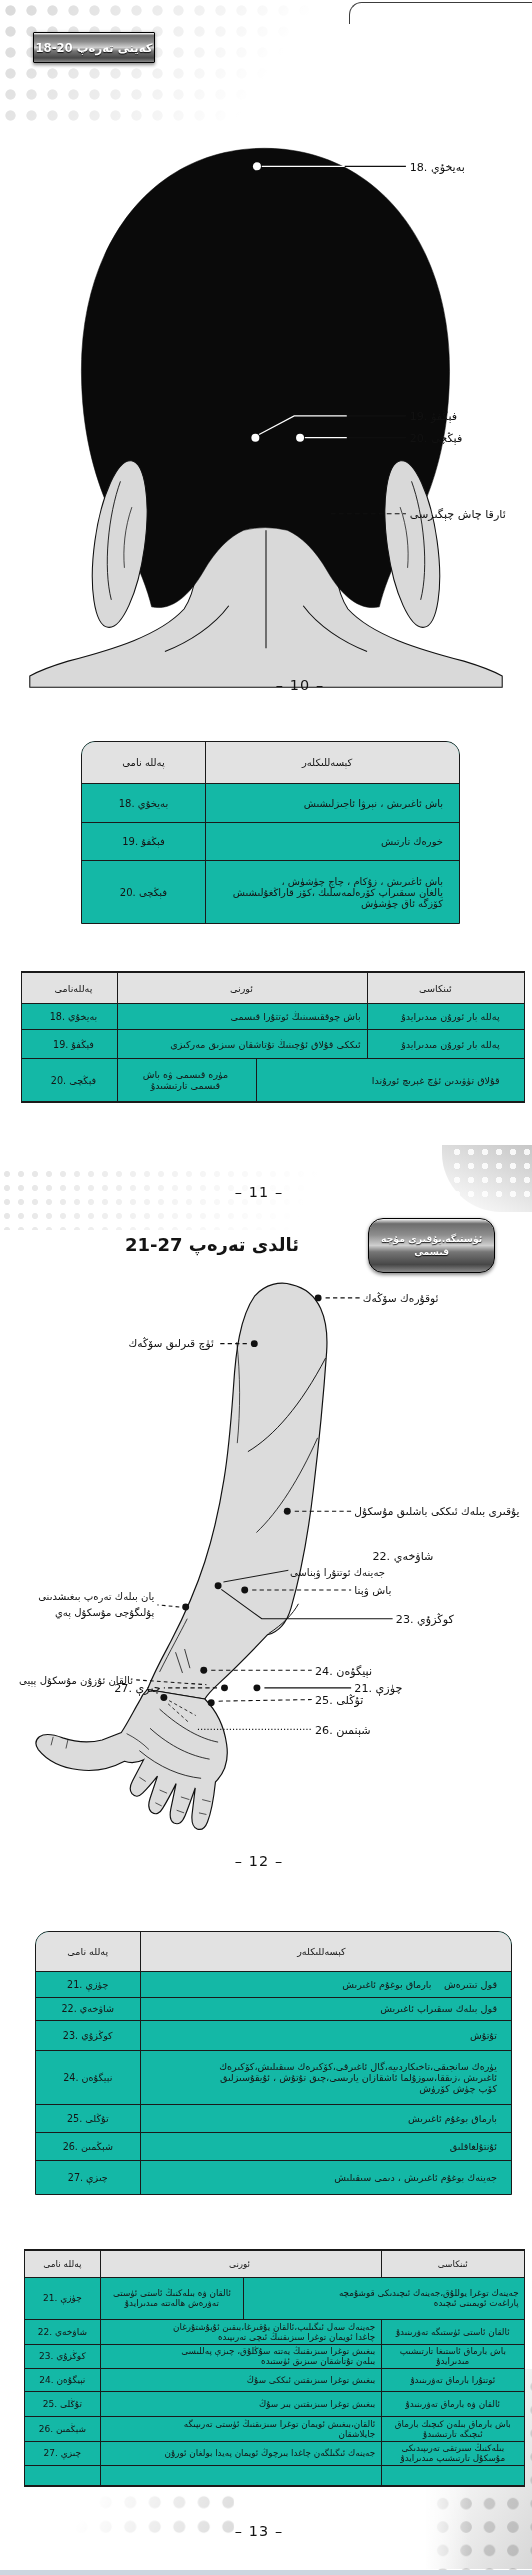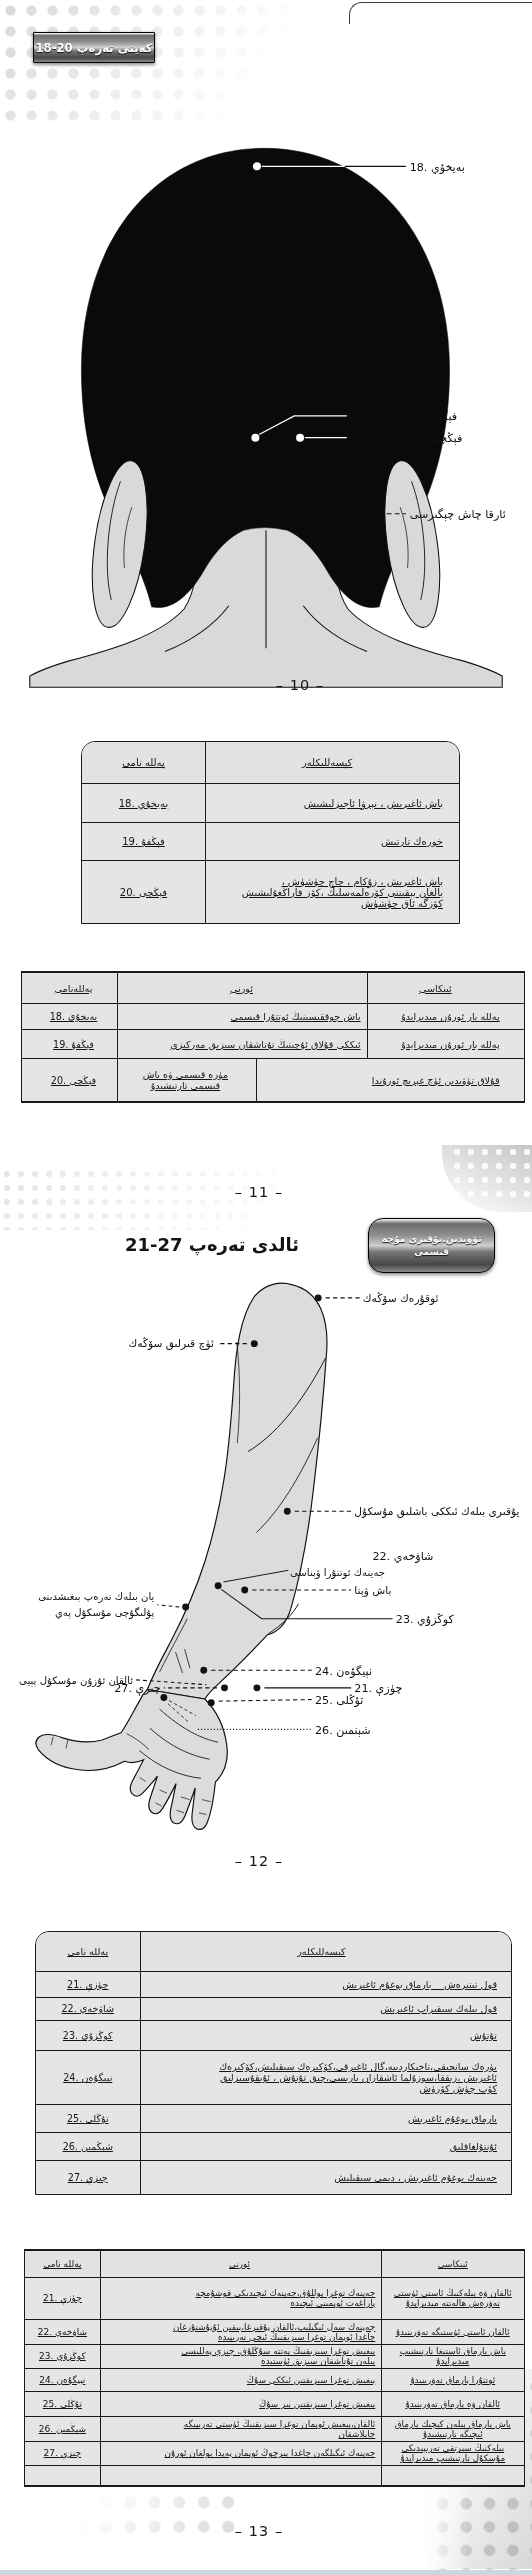--- a/index.html
+++ b/index.html
@@ -25,21 +25,21 @@
     text-shadow:0 0.5px 1.1px rgba(0,0,0,0.9);
   }
   #badge-back{left:33px;top:32px;width:120px;height:29px;border-radius:1px;font-size:11.7px;}
   #badge-upper{left:368px;top:1218px;width:119px;height:53px;border-radius:15px;font-size:9.3px;line-height:1.35;padding:0 3.2px;}
   #front-range{
     position:absolute;left:125px;top:1234px;font-size:18px;font-weight:600;direction:ltr;white-space:nowrap;
   }
   
   .pageno{position:absolute;left:259px;transform:translateX(-50%);font-size:14.4px;font-weight:500;letter-spacing:1.1px;white-space:nowrap;}
   
-  .tbl{position:absolute;box-sizing:border-box;background:#e5e5e5;text-decoration:underline;}
+  .tbl{position:absolute;box-sizing:border-box;background:#14b8a6;}
   .tbl .row{display:flex;box-sizing:border-box;}
   .tbl .cell{box-sizing:border-box;display:flex;align-items:center;}
   .tbl .cell > span{display:block;width:100%;}
   .namecell{justify-content:center;direction:ltr;text-align:center;}
   .rtlcell{direction:rtl;}
   .rtlcell > span{text-align:right;white-space:pre-line;}
   .ctrcell > span{text-align:center !important;white-space:pre-line;}
   .hdr{background:#e2e2e2;}
   .hdr .cell{justify-content:center;}
   .hdr .cell > span{text-align:center;}
@@ -162,21 +162,21 @@
       <div class="cell c-dis rtlcell">
           <span>خورەك تارتىش</span>
         </div>
     </div>
     <div class="row" style="height:63px;">
       <div class="cell c-name namecell">
           <span>20.  فېڭچى</span>
         </div>
       <div class="cell c-dis rtlcell">
           <span>باش ئاغىرىش ، زۇكام ، چاچ چۈشۈش ،
-يالغان يېقىننى كۆرەلمەسلىك ،كۆز قاراڭغۇلىشىش
+يالغان سىقىراپ كۆرەلمەسلىك ،كۆز قاراڭغۇلىشىش
 كۆزگە ئاق چۈشۈش</span>
         </div>
     </div>
   </div>
 
   <div class="tbl" id="table2">
     <div class="row hdr" style="height:30px;">
       <div class="cell c-name">
           <span>پەللەنامى</span>
         </div>
@@ -219,21 +219,21 @@
         </div>
       <div class="cell c-loc rtlcell">
           <span>قۇلاق تۈۋىدىن ئۈچ غېرىچ ئورۇندا</span>
         </div>
     </div>
   </div>
 
   <div class="pageno" style="top:1151px;margin-top:33px;">– 11 –</div>
 
   <div class="badge" id="badge-upper">
-    <span>تۈۋىدىن.يۇقىرى مۇچە قىسمى</span>
+    <span>ئۈستىگە.يۇقىرى مۇچە قىسمى</span>
   </div>
   <div id="front-range">21-27 ئالدى تەرەپ</div>
 
   <div class="fig" style="left:0;top:1278px;">
   <svg width="532" height="575" viewBox="0 0 1000 1080">
 
     <path d="M 548,12 C 602,24 618,78 614,138 C 606,252 597,332 589,398 C 579,484 565,558 547,620 C 537,654 519,666 503,670 C 469,706 437,738 411,762 C 397,775 389,784 385,791 L 277,773 C 291,738 305,713 321,683 C 347,633 369,583 385,533 C 401,483 413,428 421,378 C 431,318 435,258 439,203 C 443,138 451,73 479,33 C 499,11 527,5 548,12 Z" fill="#dcdcdc" stroke="#111" stroke-width="2.2"></path>
 
     <path d="M 277,773 L 385,791 C 407,813 421,841 426,876 C 430,903 425,927 405,947 C 402,975 398,1002 390,1022 Q 383,1040 370,1035 Q 359,1030 361,1008 L 367,958 C 362,972 356,990 348,1010 Q 340,1030 327,1024 Q 317,1018 321,998 L 331,950 C 324,964 316,980 306,996 Q 297,1012 285,1004 Q 276,996 282,978 L 296,936 C 288,946 278,958 268,968 Q 257,979 248,969 Q 241,960 249,945 L 270,905 C 260,910 246,912 234,908 C 208,922 178,928 148,924 C 116,920 88,906 72,886 Q 62,872 74,862 C 84,855 102,858 118,864 C 142,872 168,874 192,868 L 228,854 C 240,836 252,812 262,795 C 266,786 271,779 277,773 Z" fill="#dcdcdc" stroke="#111" stroke-width="2.2"></path>
 
@@ -388,28 +388,28 @@
           <span>ئورنى</span>
         </div>
       <div class="cell c-re ctrcell">
           <span>ئىنكاسى</span>
         </div>
     </div>
     <div class="row" style="height:42px;">
       <div class="cell c-name namecell">
           <span>21. چۈزې</span>
         </div>
+      <div class="cell c-re rtlcell">
+          <span>ئالقان ۋە بىلەكنىڭ ئاستى ئۈستى
+تەۋرەش ھالەتتە مىدىرايدۇ</span>
+        </div>
       <div class="cell c-loc rtlcell">
           <span>جەينەك توغرا يوللۇق،جەينەك ئىچىدىكى قوشۇمچە
 پاراغەت ئويمىنى ئىچىدە</span>
         </div>
-      <div class="cell c-re rtlcell">
-          <span>ئالقان ۋە بىلەكنىڭ ئاستى ئۈستى
-تەۋرەش ھالەتتە مىدىرايدۇ</span>
-        </div>
     </div>
     <div class="row" style="height:25px;">
       <div class="cell c-name namecell">
           <span>22. شاۋخەي</span>
         </div>
       <div class="cell c-loc rtlcell">
           <span>جەينەك سەل ئىگىلىپ،ئالقان يۇقىرغا،بىقىن ئۇيۇشتۇرغان
 چاغدا ئويمان توغرا سىزىقنىڭ ئىچى تەرىپىدە</span>
         </div>
       <div class="cell c-re rtlcell">

